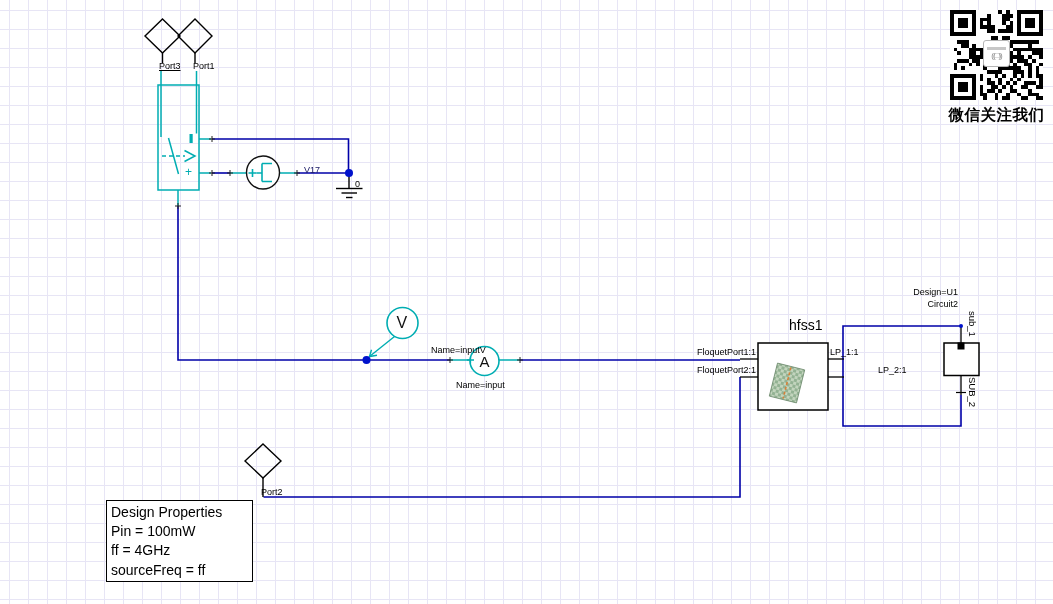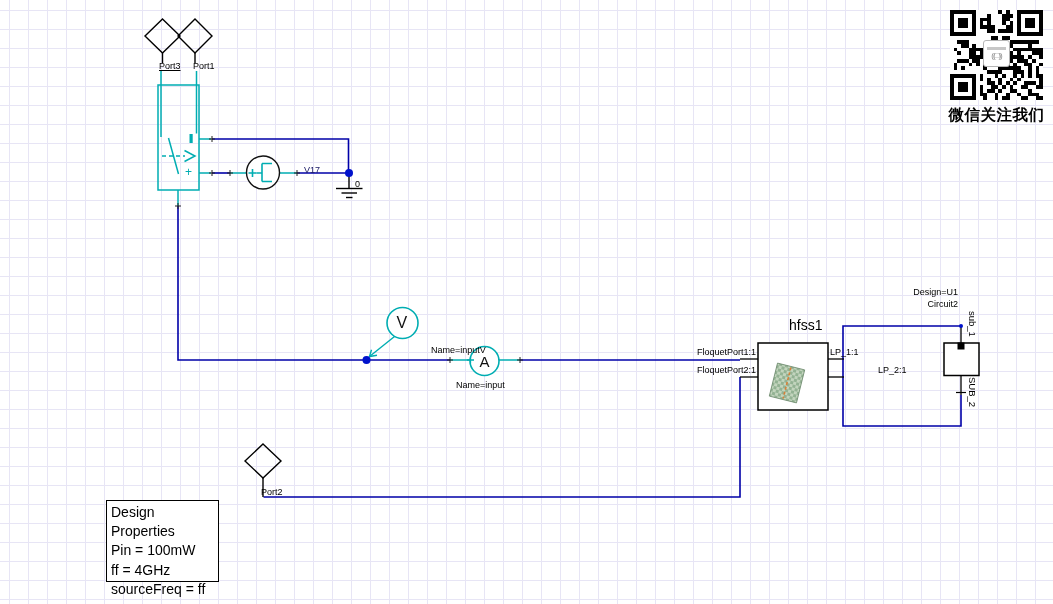--- a/index.html
+++ b/index.html
@@ -18,21 +18,21 @@
   }
   svg.wires{position:absolute;left:0;top:0;}
   .lbl{position:absolute;font-size:9px;color:#000;white-space:nowrap;line-height:1;}
   .navy{color:#20206a;}
   .teal{color:#00adb2;}
   .meter-letter{position:absolute;color:#111;line-height:1;}
   .rot{transform-origin:top left;transform:rotate(90deg);font-size:9.5px;}
   .ralign{text-align:right;display:inline-block;}
   
   #design-box{
-    position:absolute;left:106px;top:500px;width:113px;height:82px;
+    position:absolute;left:106px;top:500px;width:147px;height:82px;
     background:#fff;border:1.5px solid #000;box-sizing:border-box;
     padding:2px 4px;font-size:14px;line-height:19.2px;color:#000;
   }
   
   #qr{position:absolute;left:950px;top:10px;width:93px;height:90px;background:#fff;}
   #qr-grid{position:absolute;left:0;top:0;width:93px;height:90px;display:grid;
     grid-template-columns:repeat(25,1fr);grid-template-rows:repeat(24,1fr);}
   #qr-grid div{width:100%;height:100%;}
   #qr-grid div.on{background:#000;}
   .finder{position:absolute;width:26px;height:26px;background:#000;}

